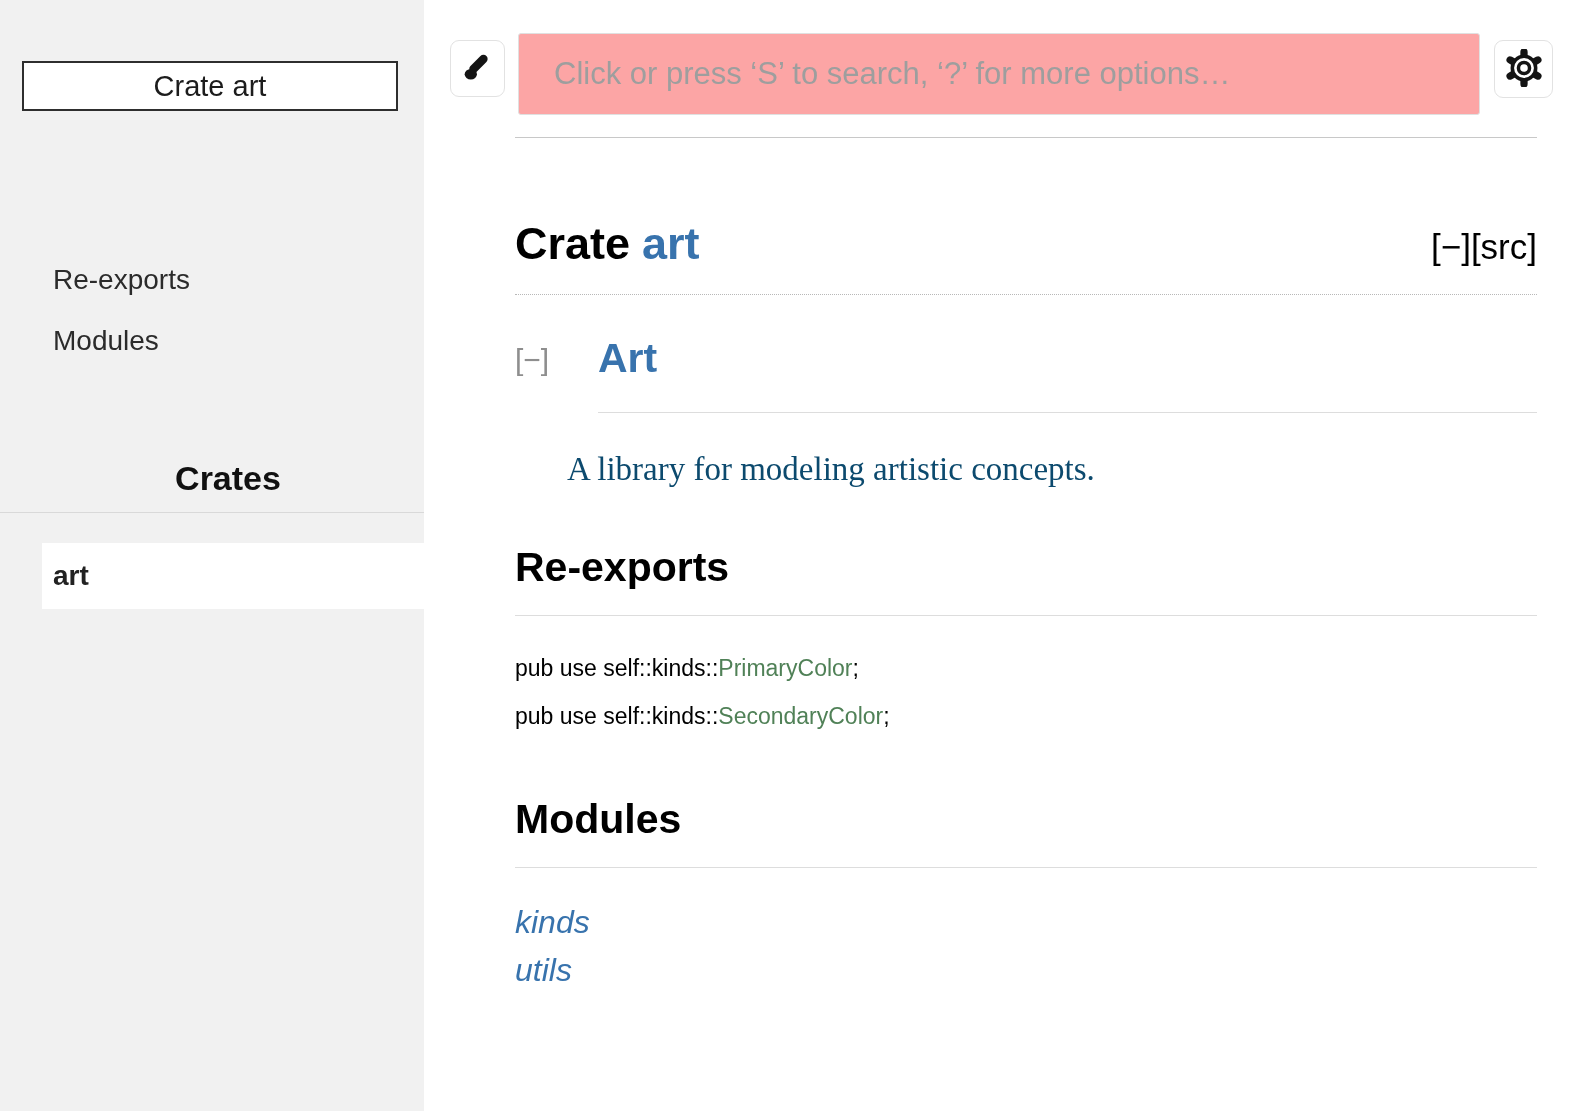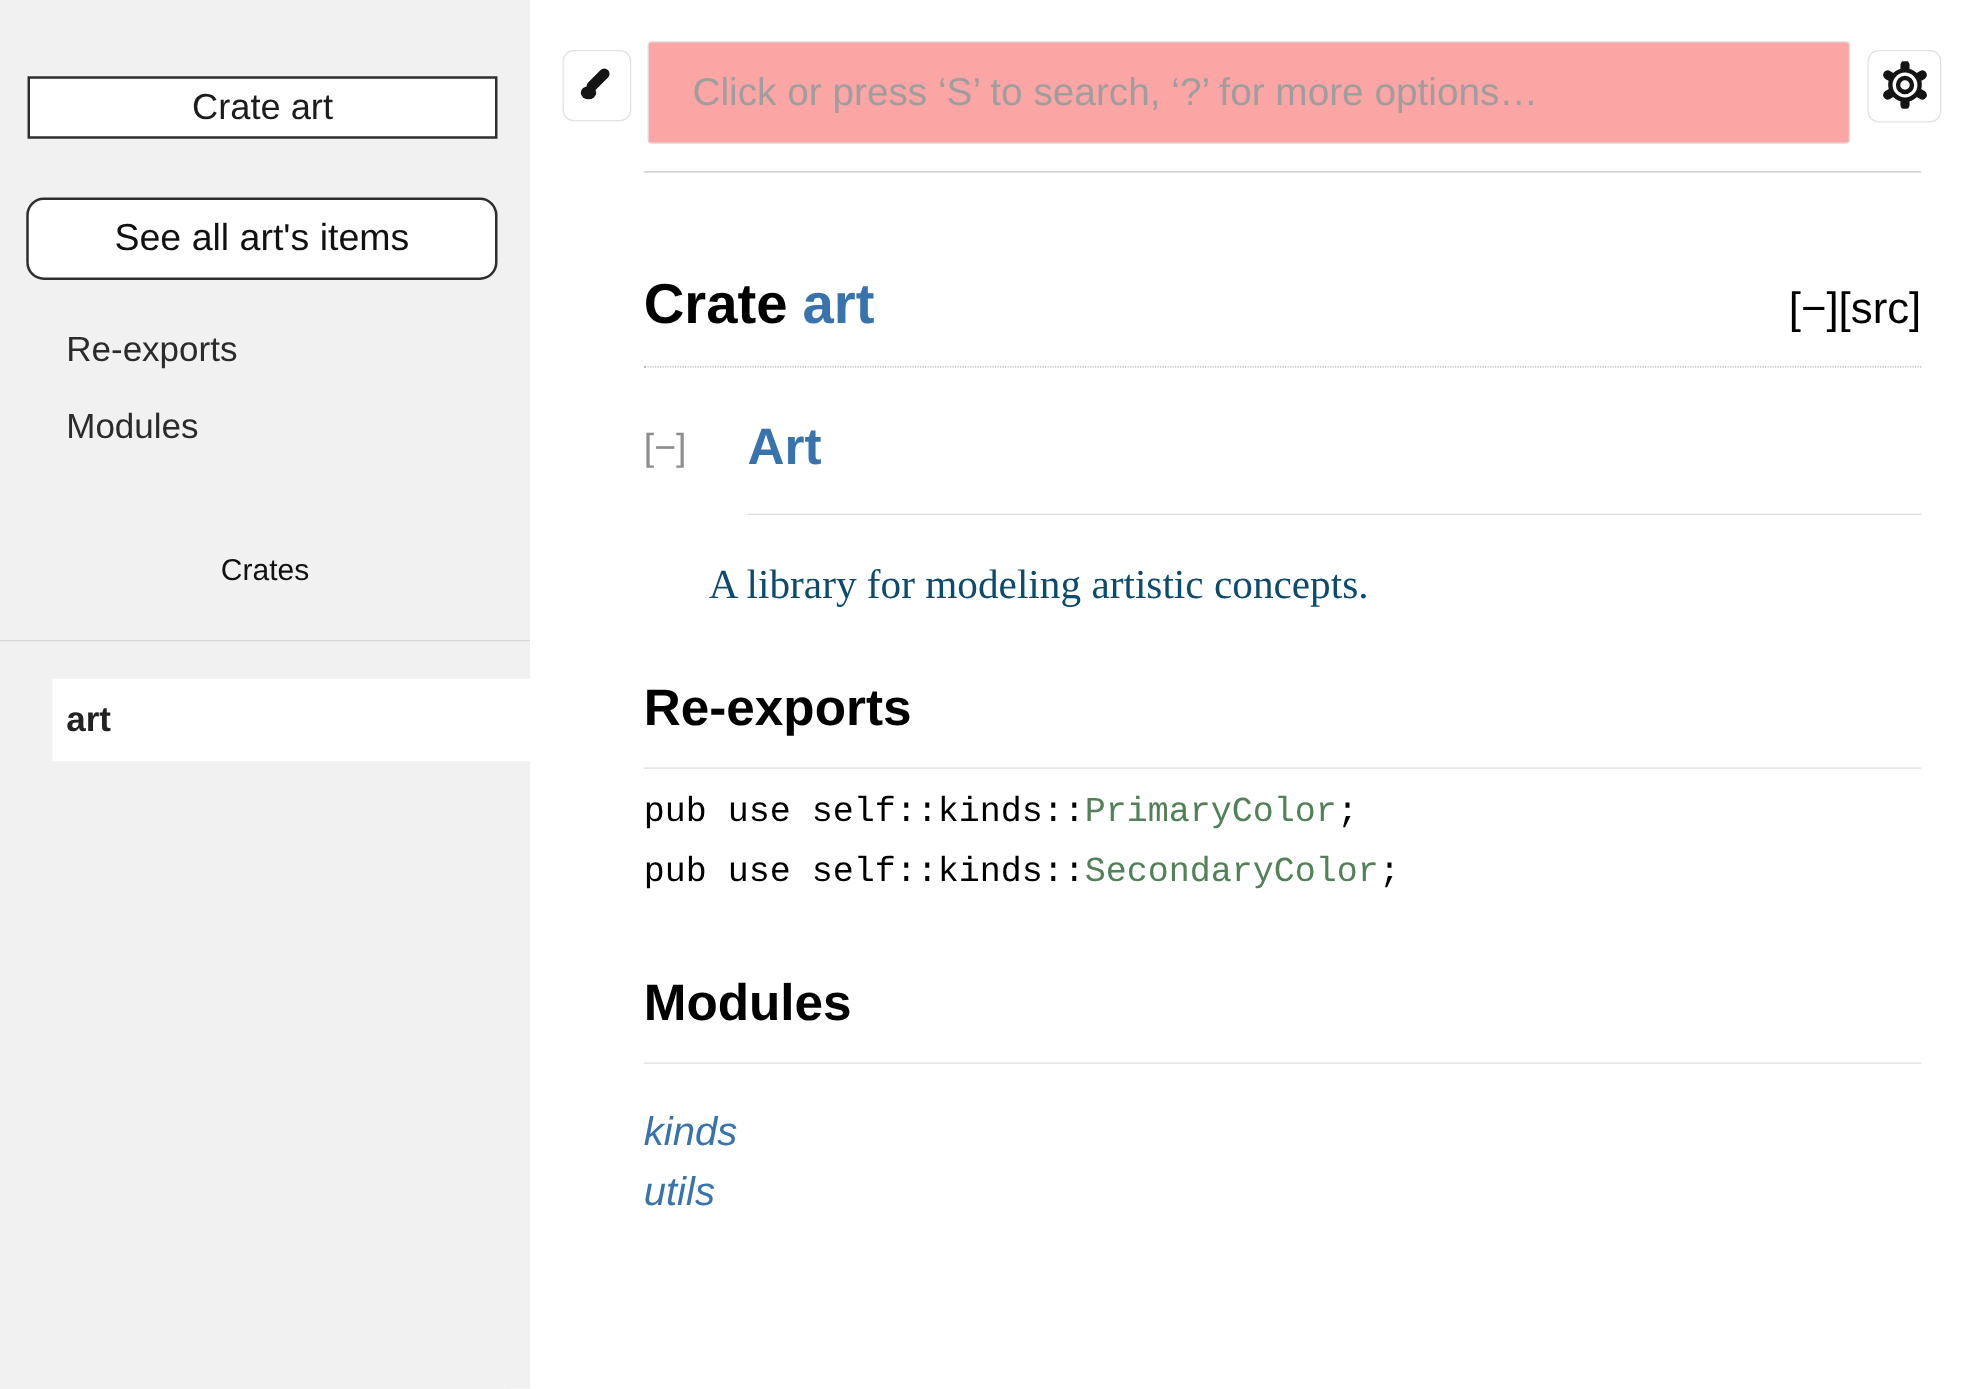--- a/index.html
+++ b/index.html
@@ -22,21 +22,21 @@
     font-size:29px;color:#1c1c1c;cursor:pointer;
   }
   .see-all-btn{
     position:absolute;left:21px;top:158px;width:377px;height:66px;background:#fff;
     border:2px solid #2e2e2e;border-radius:14px;font-size:30px;color:#111;
     font-family:"Liberation Sans",sans-serif;cursor:pointer;
   }
   .sidebar-links{position:absolute;left:53px;top:264px;}
   .side-link{display:block;font-size:28px;color:#2b2b2b;text-decoration:none;margin-bottom:29px;cursor:pointer;}
   .crates-heading{position:absolute;top:443px;left:0;width:100%;text-align:center;
-    font-size:24px;font-weight:400;color:#111;margin:0;}
+    font-size:34px;font-weight:700;color:#111;margin:16px;}
   .crates-list{position:absolute;top:512px;left:0;right:0;border-top:1px solid #d9d9d9;padding-top:30px;}
   .crate-row{margin-left:42px;padding:17px 0 17px 11px;font-size:28px;color:#222;cursor:pointer;}
   .crate-row.current{background:#fff;font-weight:700;}
 
   
   .theme-btn{
     position:absolute;left:450px;top:40px;width:55px;height:57px;background:#fff;
     border:1px solid #e2e2e2;border-radius:9px;display:flex;align-items:center;justify-content:center;
     cursor:pointer;
   }
@@ -68,34 +68,33 @@
   .doc-toggle{position:absolute;left:0;top:8px;color:#8e8e8e;font-size:30px;text-decoration:none;cursor:pointer;}
   .doc-title{margin:0 0 0 83px;font-size:41px;font-weight:700;
     border-bottom:1px solid #ddd;padding-bottom:30px;}
   .doc-title a{color:var(--link-blue);text-decoration:none;}
 
   .doc-para{font-family:"Liberation Serif",serif;font-size:33px;margin:38px 0 0 52px;color:#0c4a6e;}
 
   h2.section{font-size:41px;font-weight:700;margin:56px 0 0;color:#000;
     border-bottom:1px solid #ddd;padding-bottom:24px;}
 
-  .code-block{margin:12px 0 0;font-family:Liberation Mono, monospace;
-    font-size:28px;line-height:48px;color:#000;white-space:pre;}
+  .code-block{margin:28px 0 0;font-family:Liberation Sans, sans-serif;
+    font-size:23px;line-height:48px;color:#000;white-space:pre;}
   .code-line .enum{color:var(--enum-green);cursor:pointer;}
   .code-line .fn{color:var(--fn-orange);cursor:pointer;}
 
   .modules-list{margin-top:30px;font-size:32px;line-height:48px;font-style:italic;}
   .mod-link{display:block;color:var(--link-blue);text-decoration:none;cursor:pointer;}
 </style>
 </head>
 <body>
 
 <nav class="sidebar">
   <div class="logo-box">Crate art</div>
-  <button class="see-all-btn">See all art's items</button>
   <div class="sidebar-links">
       <a class="side-link" href="#">Re-exports</a>
       <a class="side-link" href="#">Modules</a>
     </div>
   <h3 class="crates-heading">Crates</h3>
   <div class="crates-list">
       <div class="crate-row current">art</div>
     </div>
 </nav>
 

